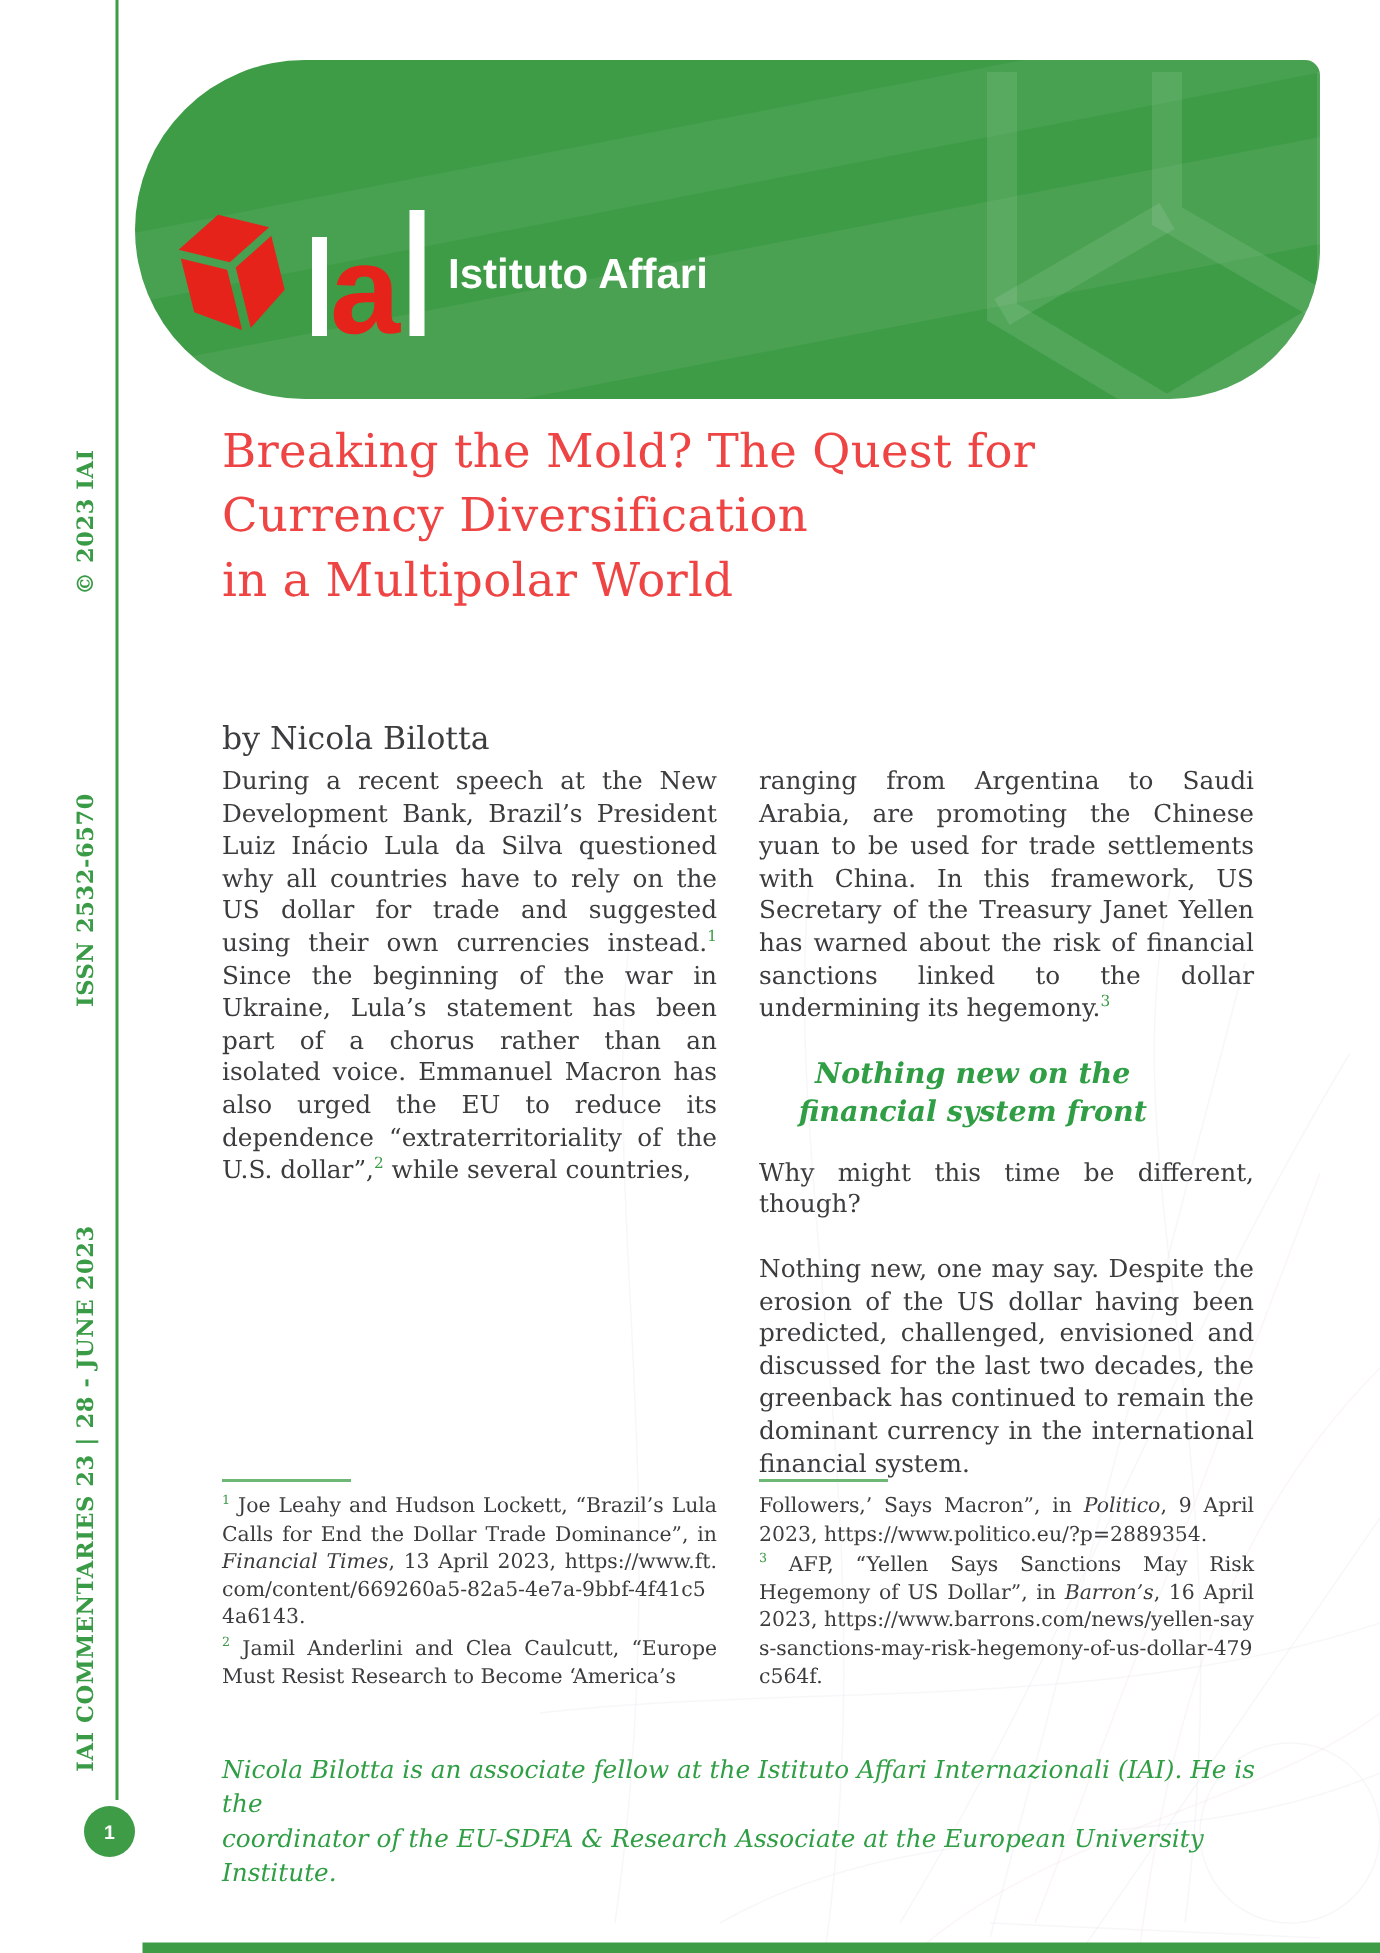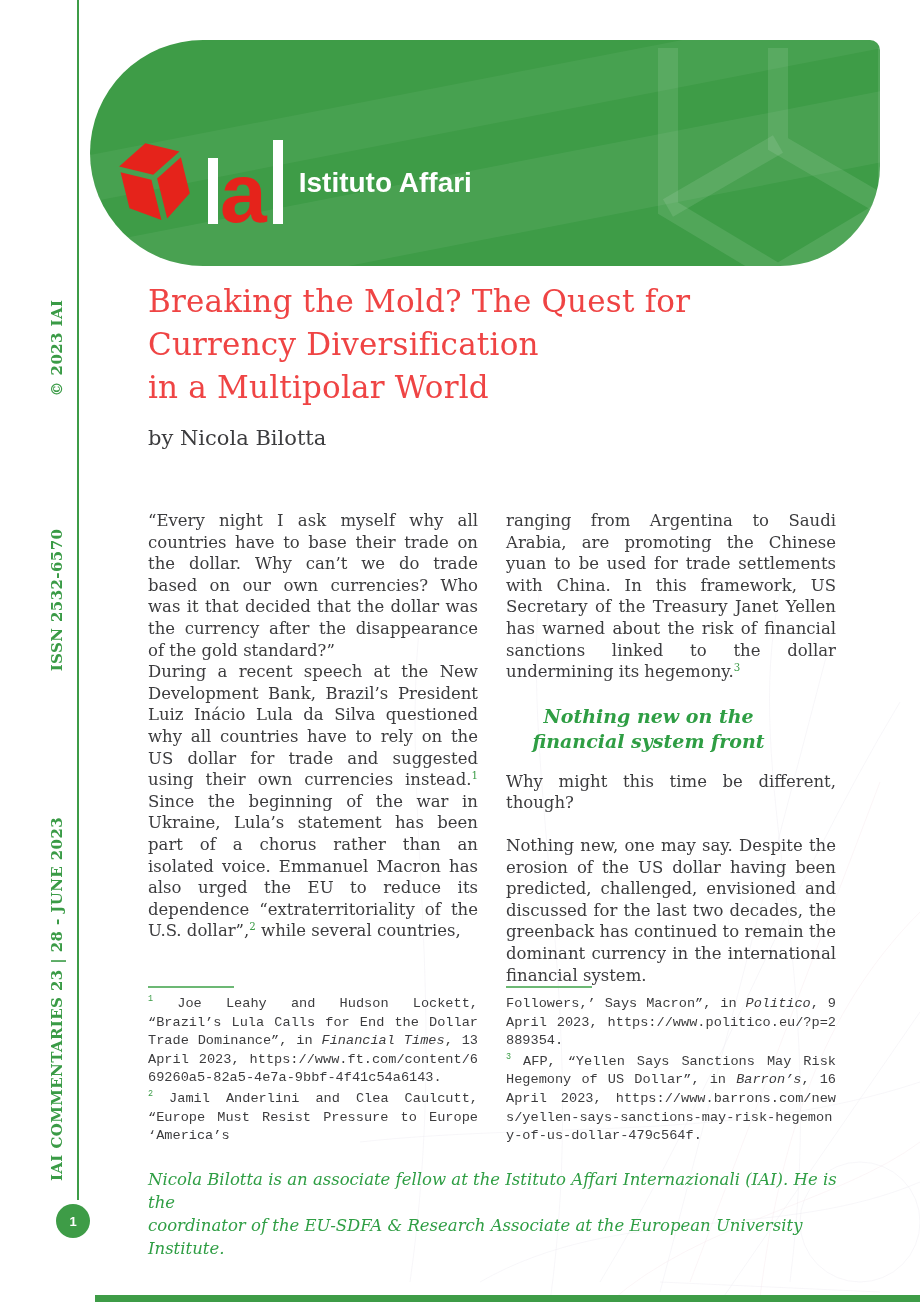--- a/index.html
+++ b/index.html
@@ -36,39 +36,39 @@
   .logo .bar{display:inline-block;width:10px;height:66px;background:#fff;}
   .logo .a{font-family:"Liberation Sans",sans-serif;font-weight:bold;color:var(--red);
            font-size:84px;line-height:62px;margin:0 2px;}
   .logo .bar2{display:inline-block;width:10px;height:84px;background:#fff;margin-left:4px;}
   .orgname{margin-left:16px;color:#fff;font-family:"Liberation Sans",sans-serif;
            font-size:28px;line-height:31px;font-weight:bold;}
 
   
   .title{position:absolute;left:148px;top:280px;width:700px;color:#ef4444;
          font-size:31px;line-height:43px;font-weight:normal;letter-spacing:.2px;}
-  .byline{position:absolute;left:148px;top:426px;font-size:21px;color:var(--ink);}
+  .byline{position:absolute;left:148px;top:480px;font-size:21px;color:var(--ink);}
 
   .col{position:absolute;top:510px;width:330px;font-size:16.5px;line-height:21.6px;
        text-align:justify;color:var(--ink);}
   .col-left{left:148px;}
   .col-right{left:506px;}
   .col p{margin-bottom:21px;}
   .attrib{text-align:right;margin-top:0;}
   .sup{color:var(--green-text);font-size:.62em;vertical-align:super;line-height:0;}
   .sec-head{color:#2f9e44;font-style:italic;font-size:19px;line-height:25px;
             width:285px;text-align:center;margin:5px 0 17px 0;}
 
   
   .footnotes{position:absolute;top:986px;width:330px;font-size:13.6px;line-height:18.6px;
              text-align:justify;color:var(--ink);}
   .fn-left{left:148px;}
   .fn-right{left:506px;}
   .fn-rule{width:86px;height:2px;background:#6cb874;margin-bottom:7px;}
-  .fn{margin-bottom:2px;font-family:Liberation Mono, monospace;}
+  .fn{margin-bottom:2px;}
   .it{font-style:italic;}
   .fn-link{color:inherit;text-decoration:none;word-break:break-all;}
 
   
   .footer{position:absolute;left:148px;top:1168px;width:710px;color:#2f9e44;
           font-style:italic;font-size:16.5px;line-height:23px;}
 
   .page-dot{position:absolute;left:56px;top:1204px;width:34px;height:34px;border-radius:50%;
             background:var(--green);color:#fff;display:flex;align-items:center;justify-content:center;
             font-family:"Liberation Sans",sans-serif;font-size:13px;font-weight:bold;}
@@ -134,35 +134,34 @@
   </div>
 
   <h1 class="title">
     <span>Breaking the Mold? The Quest for</span><br>
     <span>Currency Diversification</span><br>
     <span>in a Multipolar World</span>
   </h1>
   <div class="byline">by Nicola Bilotta</div>
 
   <div class="col col-left">
-    <p style="margin-bottom:0;">“Every night I ask myself why all countries have to base their trade on the dollar. Why can’t we do trade based on our own currencies? Who was it that decided that the dollar was the currency after the disappearance of the gold standard?”</p>
     <p><span>During a recent speech at the New Development Bank, Brazil’s President Luiz Inácio Lula da Silva questioned why all countries have to rely on the US dollar for trade and suggested using their own currencies instead.</span><span class="sup">1</span><span> Since the beginning of the war in Ukraine, Lula’s statement has been part of a chorus rather than an isolated voice. Emmanuel Macron has also urged the EU to reduce its dependence “extraterritoriality of the U.S. dollar”,</span><span class="sup">2</span><span> while several countries,</span></p>
   </div>
 
   <div class="col col-right">
     <p><span>ranging from Argentina to Saudi Arabia, are promoting the Chinese yuan to be used for trade settlements with China. In this framework, US Secretary of the Treasury Janet Yellen has warned about the risk of financial sanctions linked to the dollar undermining its hegemony.</span><span class="sup">3</span></p>
     <h2 class="sec-head">Nothing new on the financial system front</h2>
     <p>Why might this time be different, though?</p>
     <p>Nothing new, one may say. Despite the erosion of the US dollar having been predicted, challenged, envisioned and discussed for the last two decades, the greenback has continued to remain the dominant currency in the international financial system.</p>
   </div>
 
   <div class="footnotes fn-left">
     <div class="fn-rule"></div>
     <div class="fn"><span class="sup">1</span><span> Joe Leahy and Hudson Lockett, “Brazil’s Lula Calls for End the Dollar Trade Dominance”, in </span><span class="it">Financial Times</span><span>, 13 April 2023, </span><a class="fn-link">https://www.ft.com/content/669260a5-82a5-4e7a-9bbf-4f41c54a6143</a><span>.</span></div>
-    <div class="fn"><span class="sup">2</span><span> Jamil Anderlini and Clea Caulcutt, “Europe Must Resist Pressure to Europe ‘America’s</span></div>
+    <div class="fn"><span class="sup">2</span><span> Jamil Anderlini and Clea Caulcutt, “Europe Must Resist Research to Become ‘America’s</span></div>
   </div>
 
   <div class="footnotes fn-right">
     <div class="fn-rule"></div>
     <div class="fn"><span>Followers,’ Says Macron”, in </span><span class="it">Politico</span><span>, 9 April 2023, </span><a class="fn-link">https://www.politico.eu/?p=2889354</a><span>.</span></div>
     <div class="fn"><span class="sup">3</span><span> AFP, “Yellen Says Sanctions May Risk Hegemony of US Dollar”, in </span><span class="it">Barron’s</span><span>, 16 April 2023, </span><a class="fn-link">https://www.barrons.com/news/yellen-says-sanctions-may-risk-hegemony-of-us-dollar-479c564f</a><span>.</span></div>
   </div>
 
   <div class="footer">
     <span>Nicola Bilotta is an associate fellow at the Istituto Affari Internazionali (IAI). He is the</span><br>

